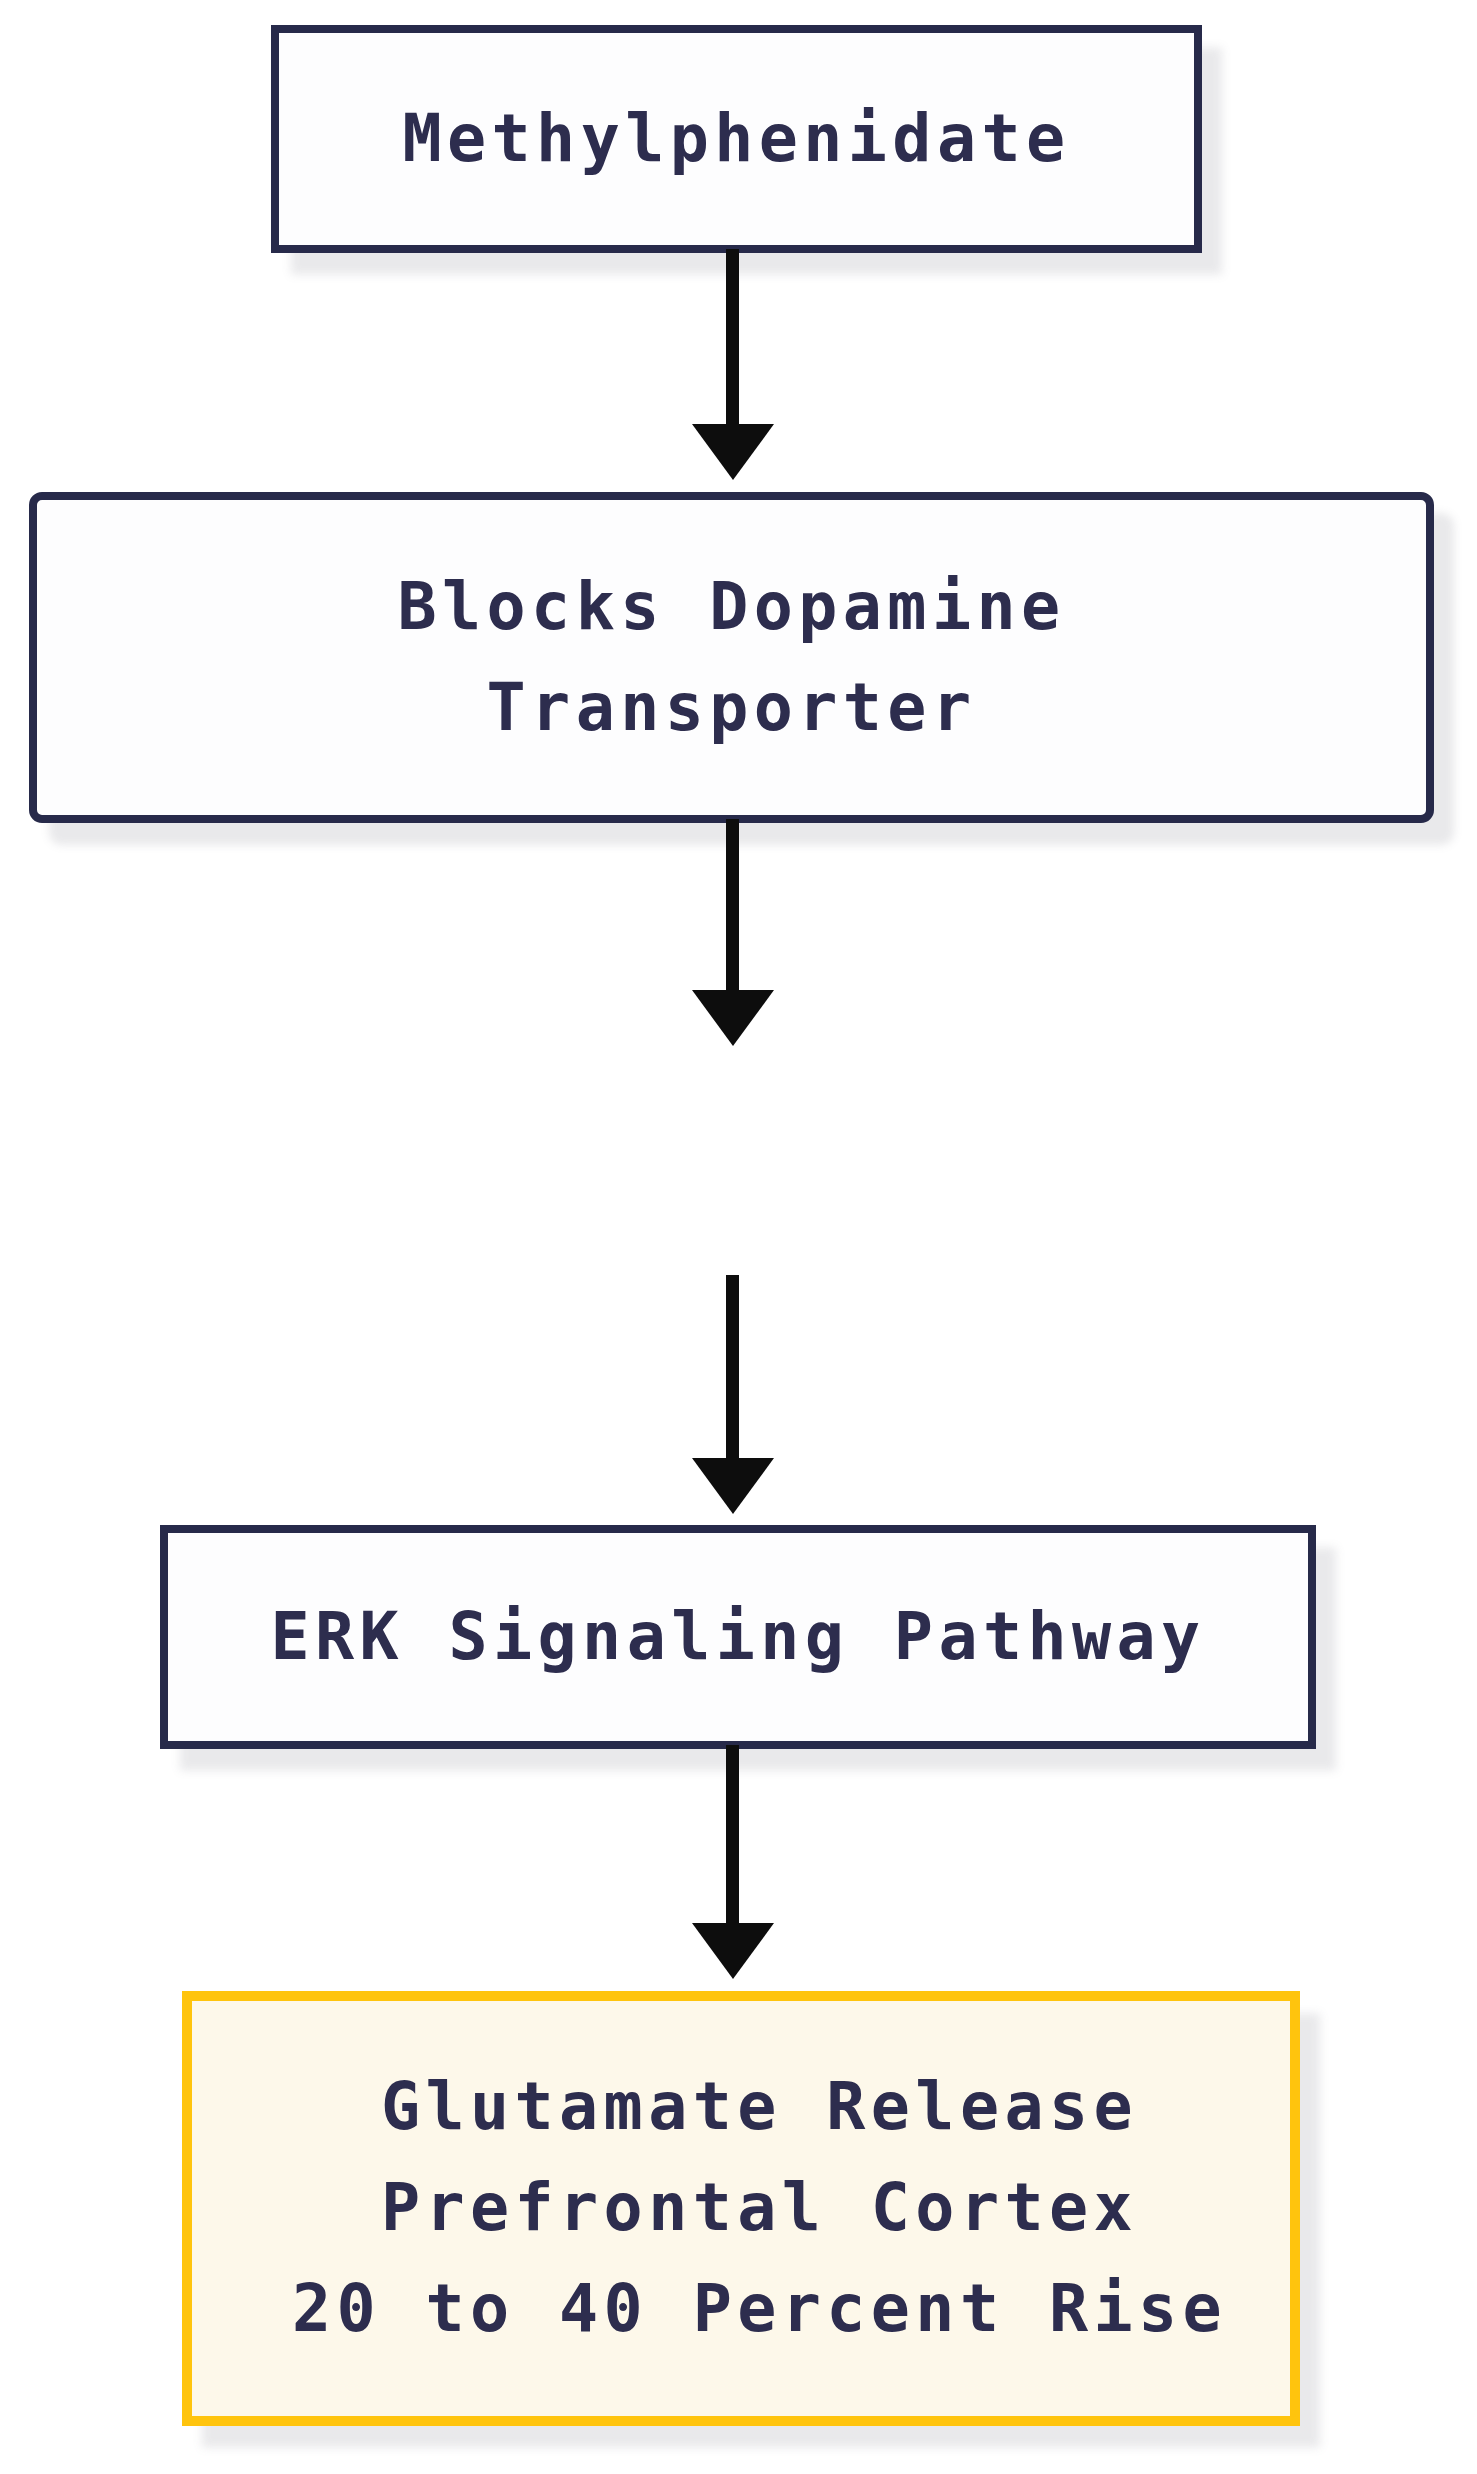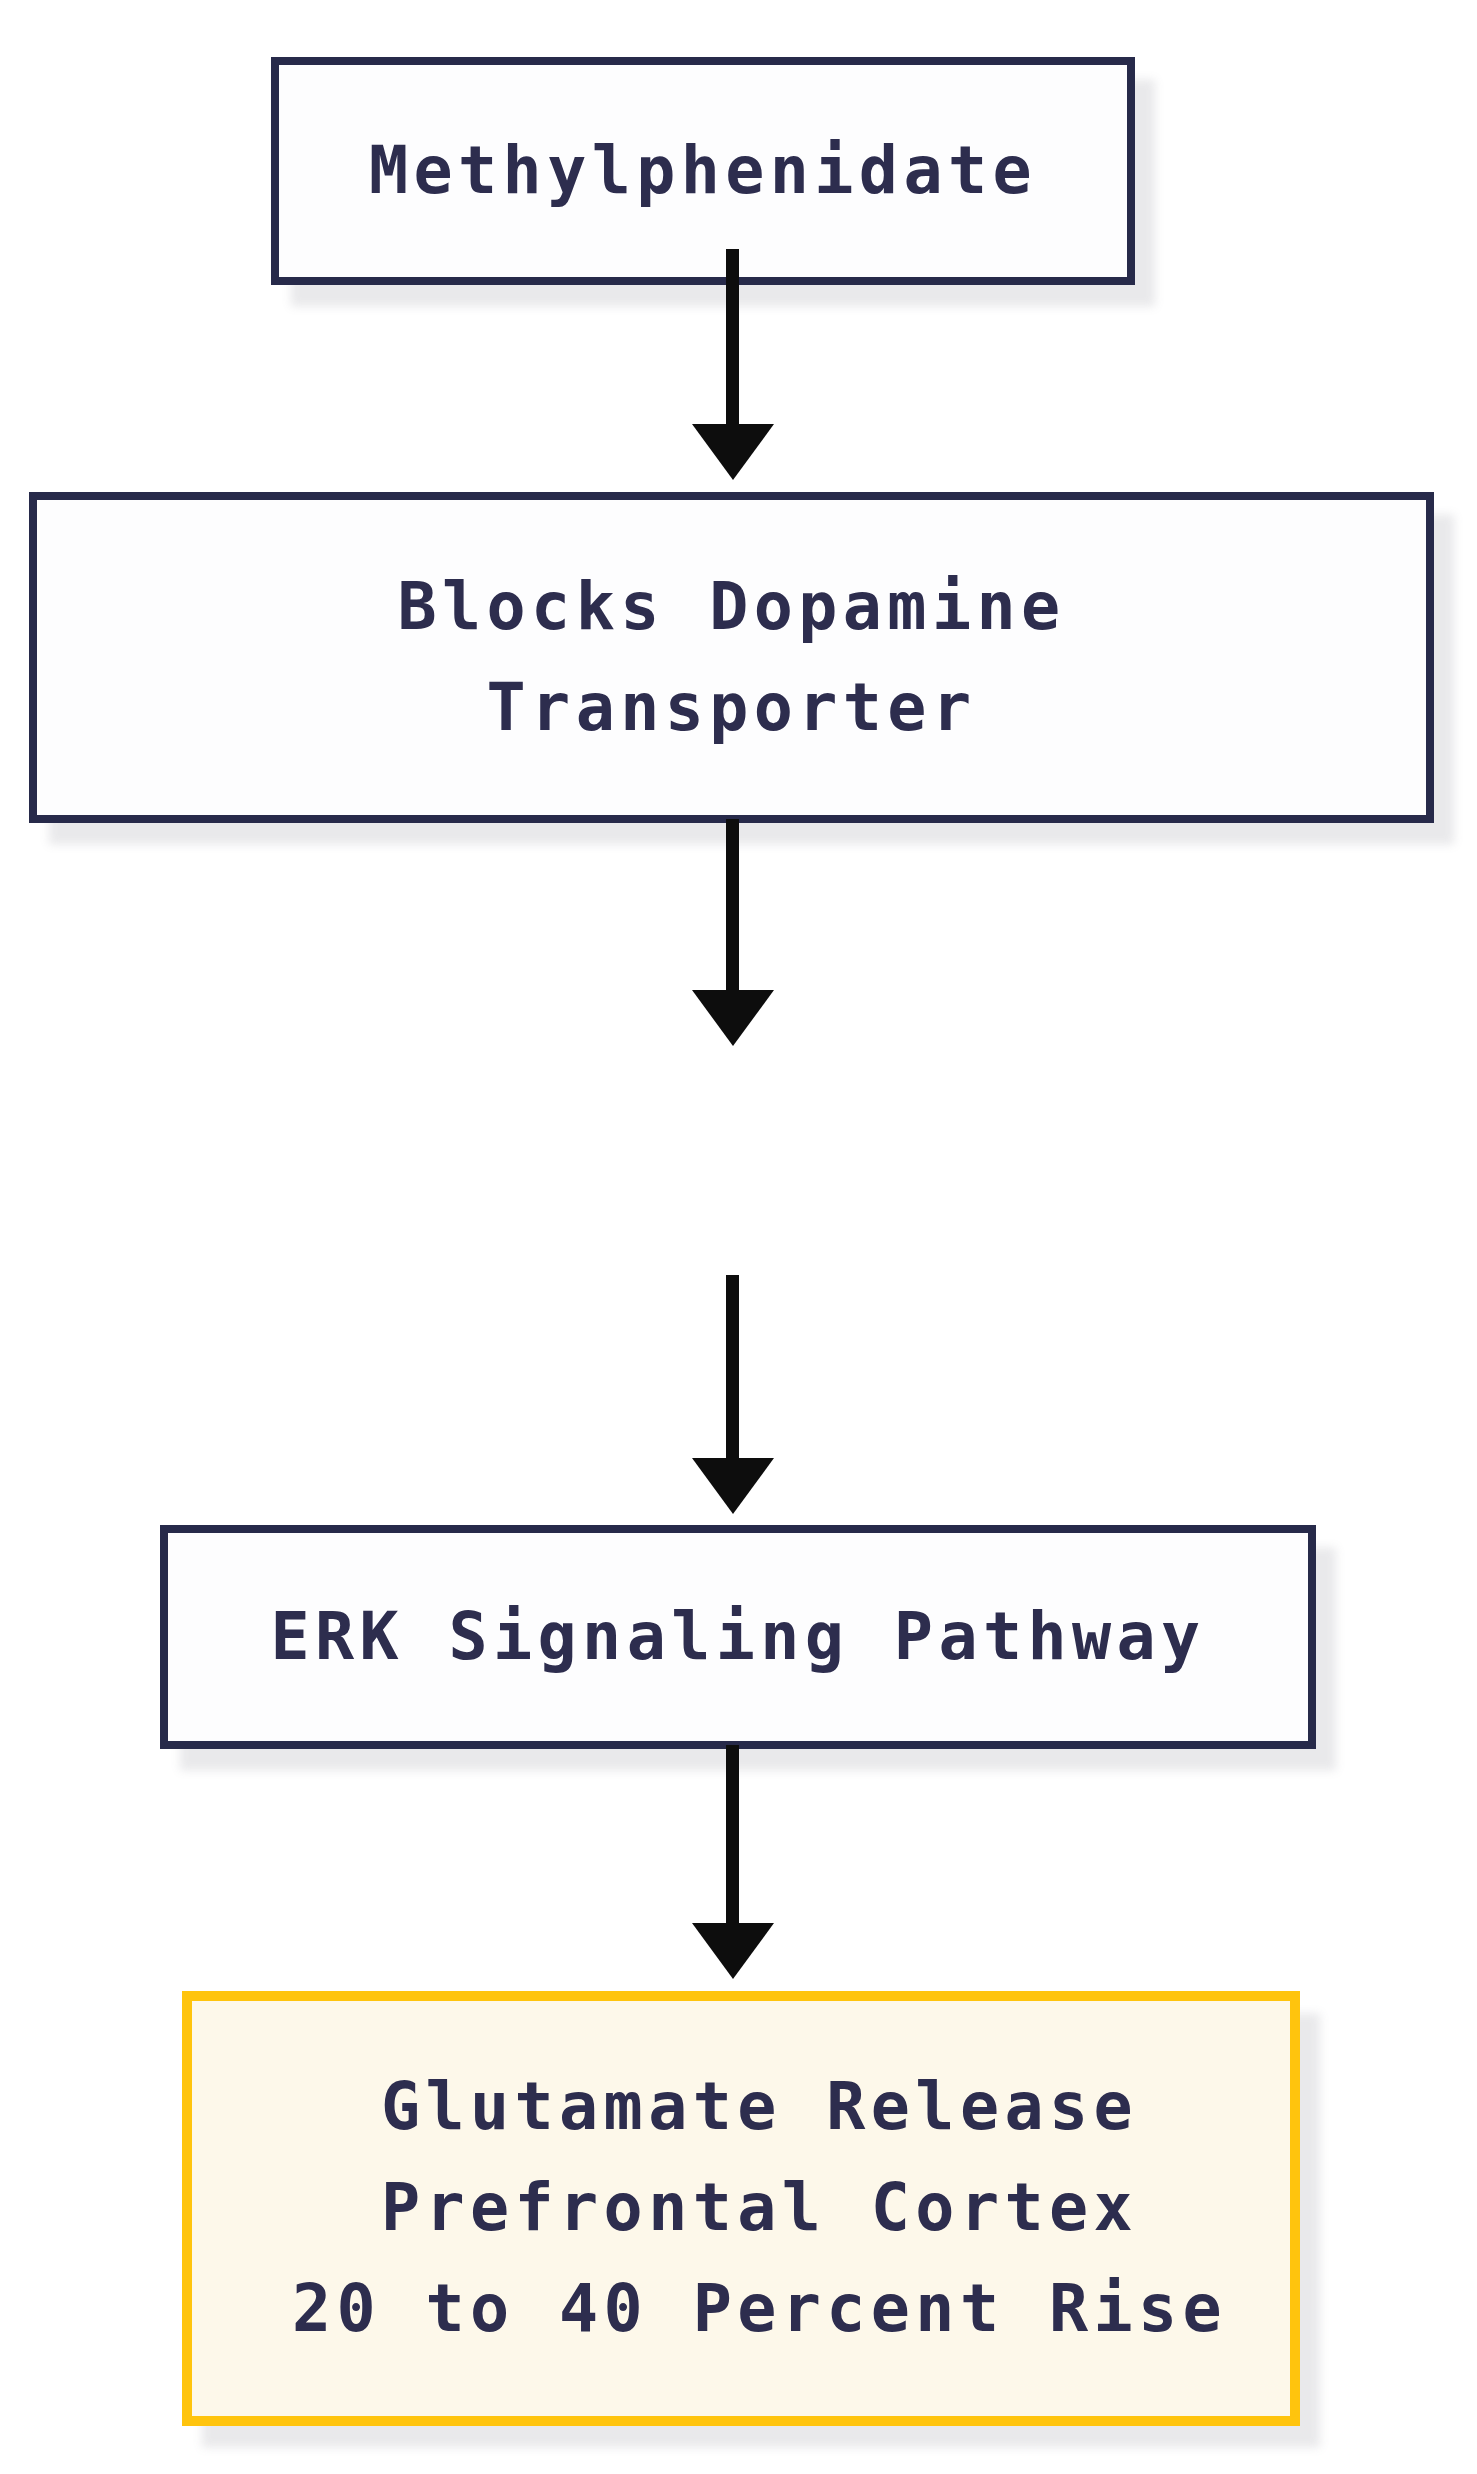--- a/index.html
+++ b/index.html
@@ -34,22 +34,22 @@
     box-shadow: 20px 21.6px 9px rgba(120,120,130,0.16);
   }
   .node-text {
     white-space: pre-line;
     font-size: 65px;
     font-weight: bold;
     letter-spacing: 5.4px;
     line-height: 1.55;
     color: var(--text-navy);
   }
-  .node-1 { left: 271px; top: 25px;  width: 864px; height: 228px; margin-top: 32px; }
-  .node-2 { left: 29px;  top: 492px; width: 1405px; height: 331px; }
+  .node-1 { left: 271px; top: 25px;  width: 931px; height: 228px; }
+  .node-2 { left: 29px;  top: 492px; width: 1405px; height: 331px; border-radius: 13px; }
   .node-3 { left: 143px; top: 1057px; width: 1182px; height: 222px; }
   .node-4 { left: 160px; top: 1525px; width: 1156px; height: 224px; }
   .node-5 {
     left: 182px; top: 1991px; width: 1118px; height: 435px;
     border: 10.8px solid var(--highlight-border);
     background: var(--highlight-fill);
     padding-left: 37px;
   }
   .arrow {
     position: absolute;

